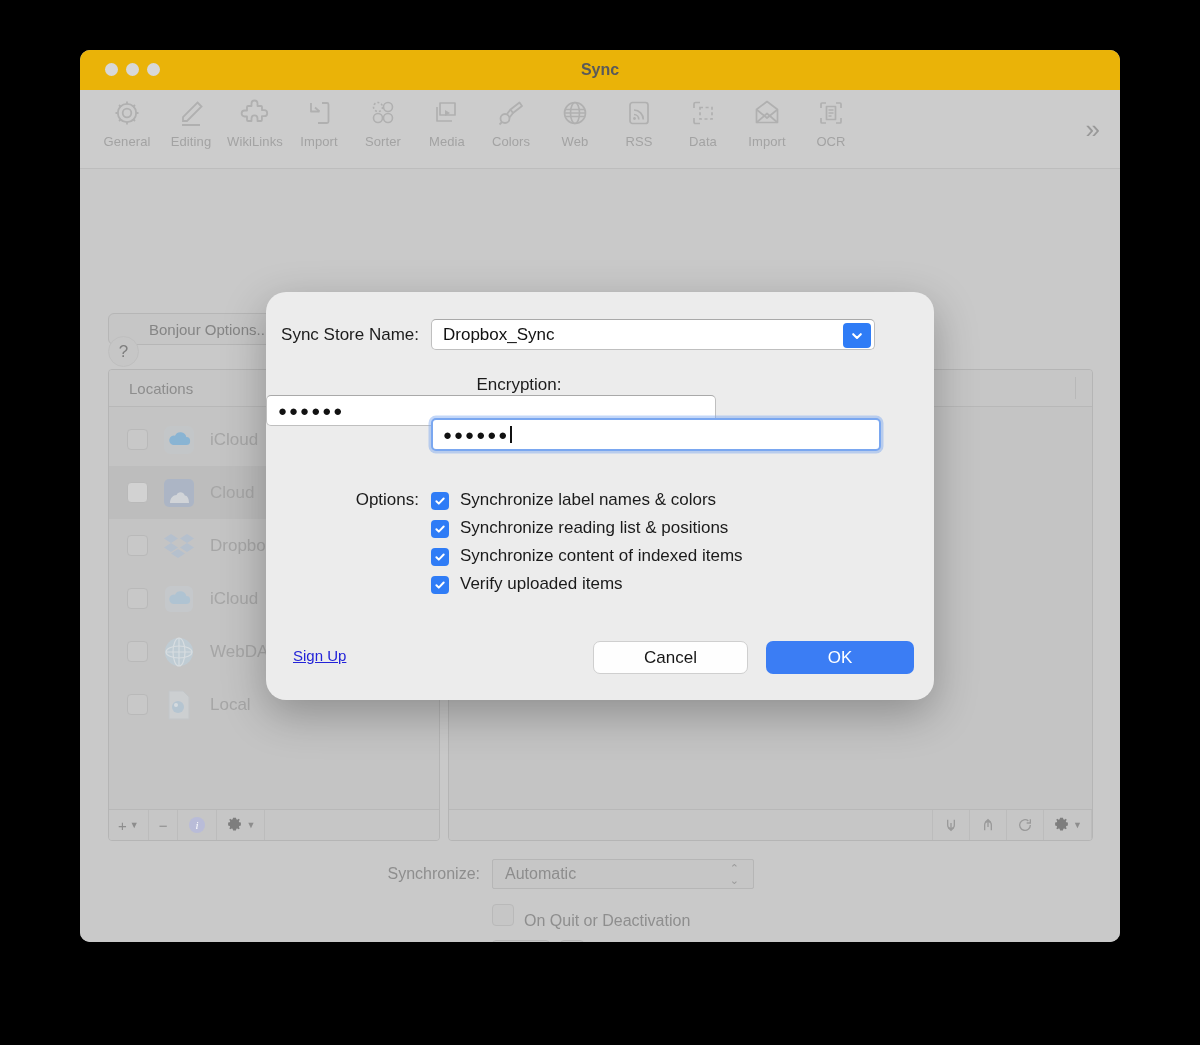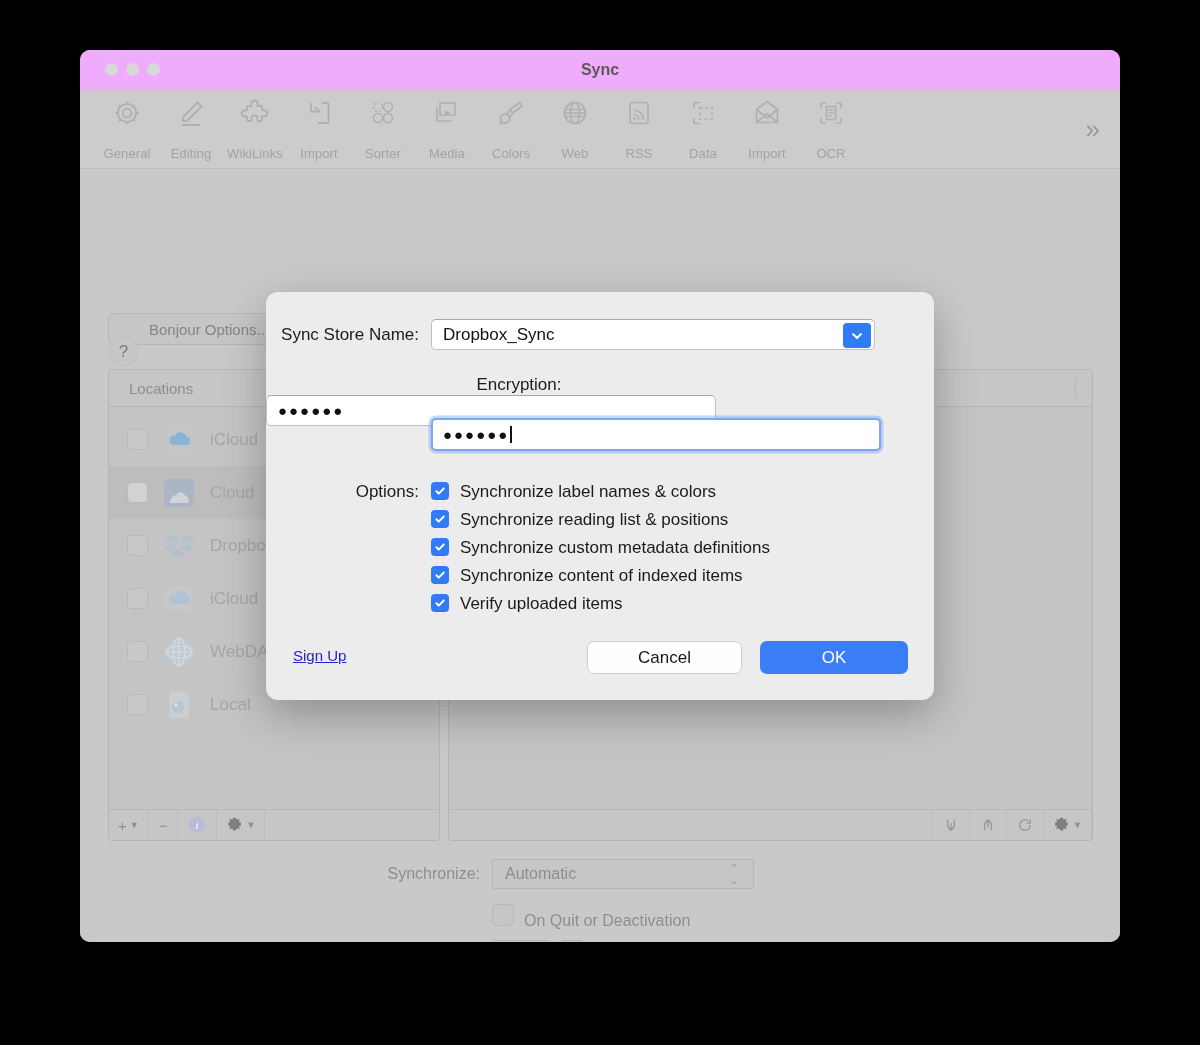--- a/index.html
+++ b/index.html
@@ -8,38 +8,37 @@
     font-family:"Liberation Sans", sans-serif;
     -webkit-font-smoothing:antialiased;
     overflow:hidden;
   }
   .window{
     position:absolute;left:80px;top:50px;width:1040px;height:892px;
     background:#c9c9c9;border-radius:10px;overflow:hidden;
   }
   
   .titlebar{
-    position:relative;height:40px;background:#f0abfc;
+    position:relative;height:40px;background:#eab308;
   }
   .lights{position:absolute;left:25px;top:13px;display:flex;gap:8px;}
   .light{width:13px;height:13px;border-radius:50%;background:#d8d8d8;}
   .title{
     position:absolute;left:0;right:0;top:11px;text-align:center;
     font-size:16px;color:#5a5a5a;font-weight:600;
   }
   
   .toolbar{
     position:relative;height:78px;background:#cccccc;
     border-bottom:1px solid #bdbdbd;
   }
   .tb-items{display:flex;align-items:flex-start;padding-left:15px;}
   .tb-item{
     width:64px;display:flex;flex-direction:column;align-items:center;
     padding-top:3px;
-    gap:12px;
   }
   .tb-ico{height:40px;display:flex;align-items:center;justify-content:center;}
   .tb-ico svg{display:block;}
   .tb-lbl{font-size:13px;color:#a3a3a3;margin-top:1px;letter-spacing:.1px;}
   .chevrons{
     position:absolute;right:20px;top:26px;font-size:26px;color:#999;
     line-height:1;
   }
   
   .content{position:relative;height:774px;background:#c9c9c9;}
@@ -126,21 +125,21 @@
   }
   .helpbtn{
     position:absolute;left:28px;top:167px;width:29px;height:29px;border-radius:50%;
     border:1px solid #bfbfbf;background:#c6c6c6;color:#7e7e7e;font-size:17px;
     display:flex;align-items:center;justify-content:center;
   }
 
   
   .sheet{
     position:absolute;left:266px;top:292px;width:668px;height:408px;
-    background:#ececec;border-radius:12px;
+    background:#ececec;border-radius:20px;
     box-shadow:0 14px 44px rgba(0,0,0,.28);
     font-size:0;
     text-decoration:underline;
   }
   .frow{display:flex;align-items:center;}
   .flabel{
     font-size:17px;color:#1c1c1c;text-align:right;width:165px;padding-right:12px;
     box-sizing:border-box;
   }
   .textfield{
@@ -153,21 +152,21 @@
     position:absolute;right:3px;top:3px;width:28px;height:25px;border-radius:4px;
     background:#2f7cf6;display:flex;align-items:center;justify-content:center;
   }
   .pwd{width:450px;letter-spacing:2px;font-size:15px;}
   .pwd.focus{
     border:2px solid #7aa7f0;box-shadow:0 0 0 2.5px rgba(122,167,240,.45);
     height:33px;padding-left:10px;
   }
   .caret-bar{display:inline-block;width:1.5px;height:17px;background:#111;margin-left:1px;
              vertical-align:middle;letter-spacing:0;}
-  .optrow{display:flex;align-items:flex-start;height:28px;}
+  .optrow{display:flex;align-items:flex-end;height:28px;}
   .bchk{
     width:18px;height:18px;border-radius:4px;background:#2f7cf6;flex:none;
     display:flex;align-items:center;justify-content:center;
   }
   .optlbl{font-size:17px;color:#1b1b1b;margin-left:11px;}
   .signup{
     font-size:15px;color:#2323d8;text-decoration:underline;
   }
   .btn{
     height:33px;border-radius:7px;font-size:17px;display:flex;align-items:center;
@@ -546,44 +545,35 @@
       </div>
       <div class="optlbl">Synchronize reading list &amp; positions</div>
     </div>
     <div class="optrow">
       <div class="flabel"></div>
       <div class="bchk">
         <svg width="12" height="12" viewBox="0 0 12 12" fill="none" stroke="#fff" stroke-width="2" stroke-linecap="round" stroke-linejoin="round">
             <path d="M2.4 6.2l2.4 2.4L9.7 3.5"></path>
           </svg>
       </div>
-      <div class="optlbl">Synchronize custom metadata definitions</div>
+      <div class="optlbl">Synchronize content of indexed items</div>
     </div>
     <div class="optrow">
       <div class="flabel"></div>
       <div class="bchk">
         <svg width="12" height="12" viewBox="0 0 12 12" fill="none" stroke="#fff" stroke-width="2" stroke-linecap="round" stroke-linejoin="round">
             <path d="M2.4 6.2l2.4 2.4L9.7 3.5"></path>
           </svg>
       </div>
-      <div class="optlbl">Synchronize content of indexed items</div>
-    </div>
-    <div class="optrow">
-      <div class="flabel"></div>
-      <div class="bchk">
-        <svg width="12" height="12" viewBox="0 0 12 12" fill="none" stroke="#fff" stroke-width="2" stroke-linecap="round" stroke-linejoin="round">
-            <path d="M2.4 6.2l2.4 2.4L9.7 3.5"></path>
-          </svg>
-      </div>
       <div class="optlbl">Verify uploaded items</div>
     </div>
   </div>
 
   <div style="position:absolute;left:27px;top:355px;">
     <span class="signup">Sign Up</span>
   </div>
 
-  <div style="position:absolute;right:26px;top:349px;display:flex;padding-left:22px;">
+  <div style="position:absolute;right:20px;top:349px;display:flex;padding-left:22px;">
     <div class="btn cancel">Cancel</div>
     <div class="btn ok">OK</div>
   </div>
 
 </div>
 
 </body></html>

